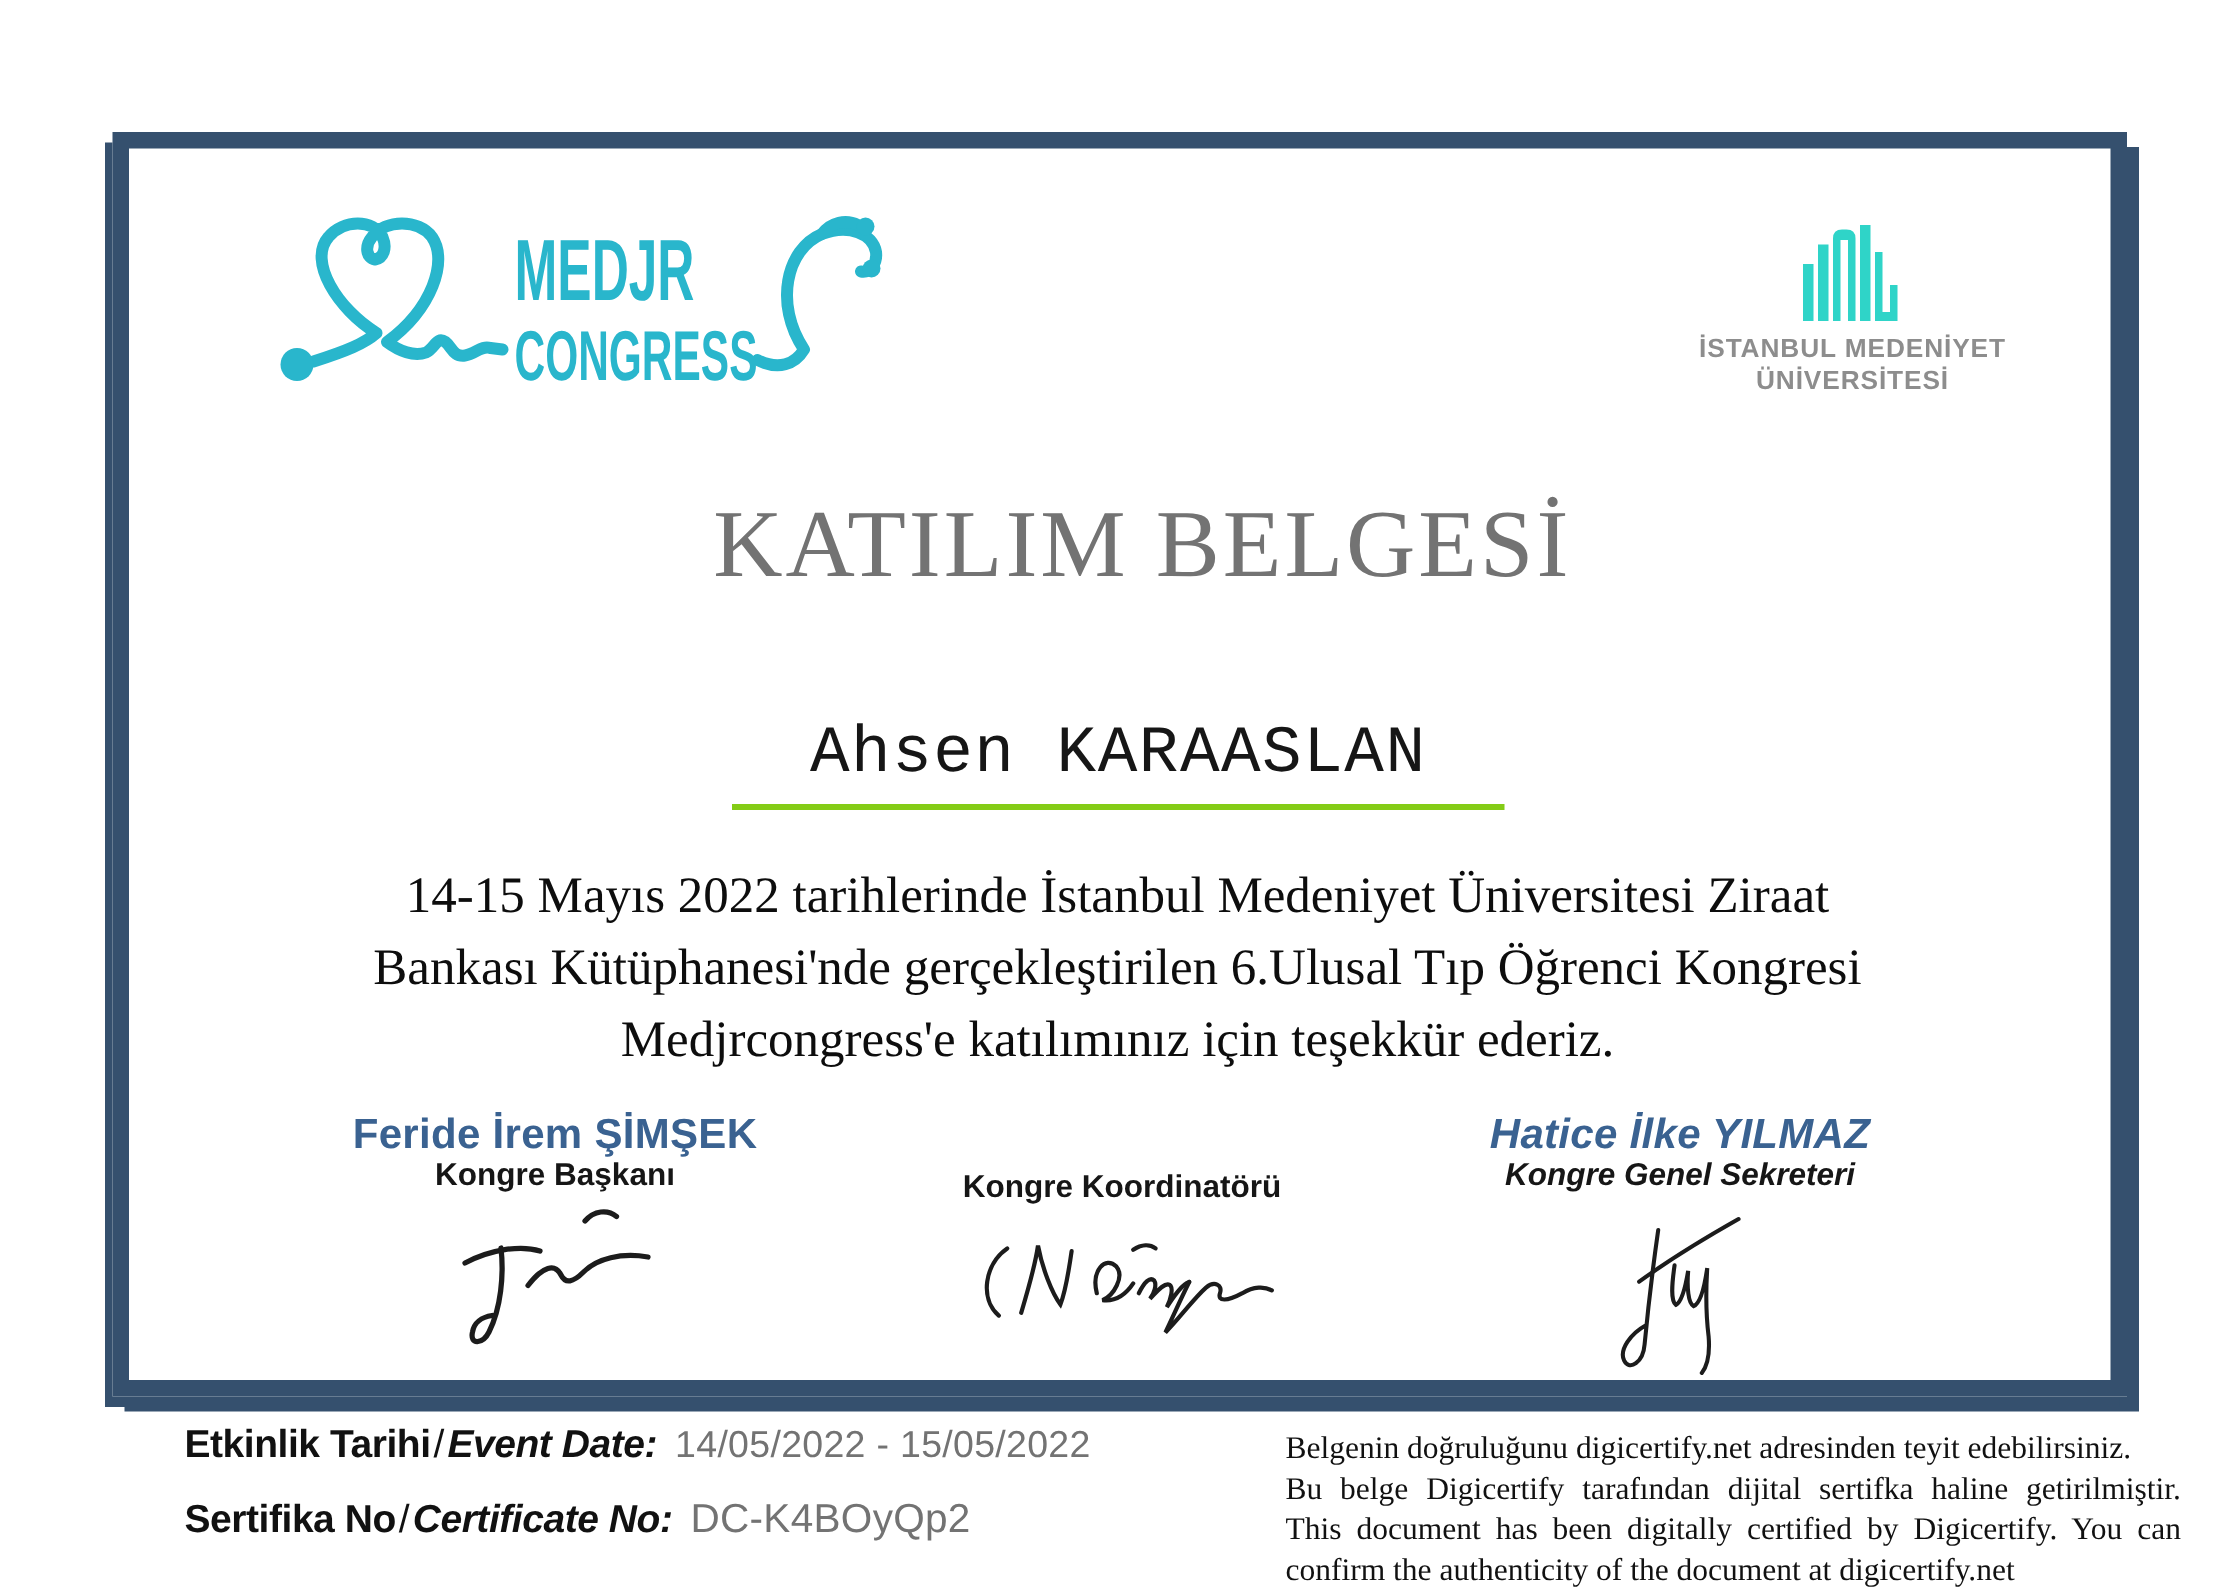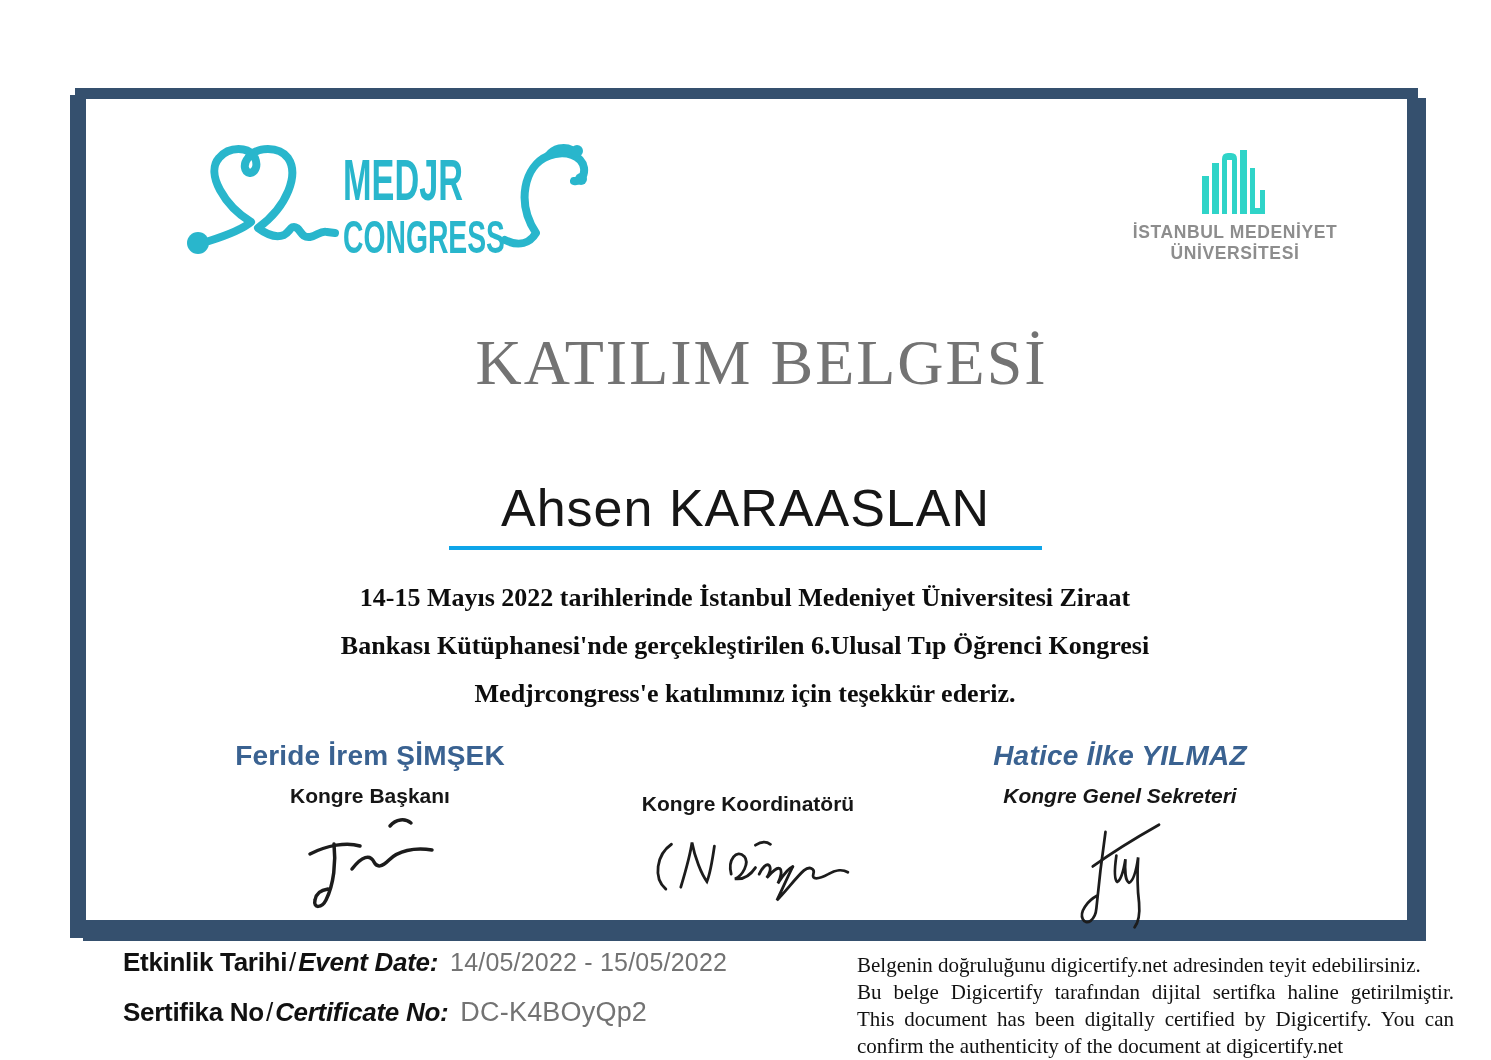--- a/index.html
+++ b/index.html
@@ -17,31 +17,31 @@
   .imu-bars{display:block;margin:0 auto 6px auto;}
   .imu-text{font-weight:bold;color:#8d8d8d;font-size:17.5px;letter-spacing:.6px;line-height:21px;}
 
   
   .title{position:absolute;left:0;right:0;top:326px;text-align:center;
          font-family:"Liberation Serif",serif;font-size:64px;letter-spacing:2px;
          color:#737373;font-weight:400;padding-left:32px;}
 
   
   .name-wrap{position:absolute;left:0;right:0;top:478px;text-align:center;}
-  .name{display:inline-block;font-size:52px;letter-spacing:1px;color:#161616;
-        padding:0 52px 8px 52px;border-bottom:4px solid #0ea5e9;}
+  .name{display:inline-block;font-size:44px;letter-spacing:1px;color:#161616;
+        padding:0 52px 8px 52px;border-bottom:4px solid #84cc16;font-family:Liberation Mono, monospace;}
 
   
   .body-text{position:absolute;left:150px;width:1190px;top:574px;text-align:center;
-             font-family:"Liberation Serif",serif;font-size:26px;line-height:48px;color:#0d0d0d;font-weight:bold;}
+             font-family:"Liberation Serif",serif;font-size:34px;line-height:48px;color:#0d0d0d;}
 
   
   .sig-block{position:absolute;text-align:center;}
   .sig-name{font-weight:bold;font-size:28px;color:#3a6291;letter-spacing:.2px;}
-  .sig-role{font-weight:bold;font-size:21px;color:#161616;margin-top:12px;}
+  .sig-role{font-weight:bold;font-size:21px;color:#161616;}
   .sig-svg{display:block;margin:4px auto 0 auto;}
   #sig1{left:185px;width:370px;top:740px;}
   #sig2{left:553px;width:390px;top:780px;}
   #sig3{left:945px;width:350px;top:740px;font-style:italic;}
 
   
   .meta{position:absolute;left:123px;white-space:nowrap;}
   #meta-date{top:947px;}
   #meta-cert{top:997px;}
   .meta .lbl-tr{font-weight:900;font-size:26px;letter-spacing:-0.3px;}

